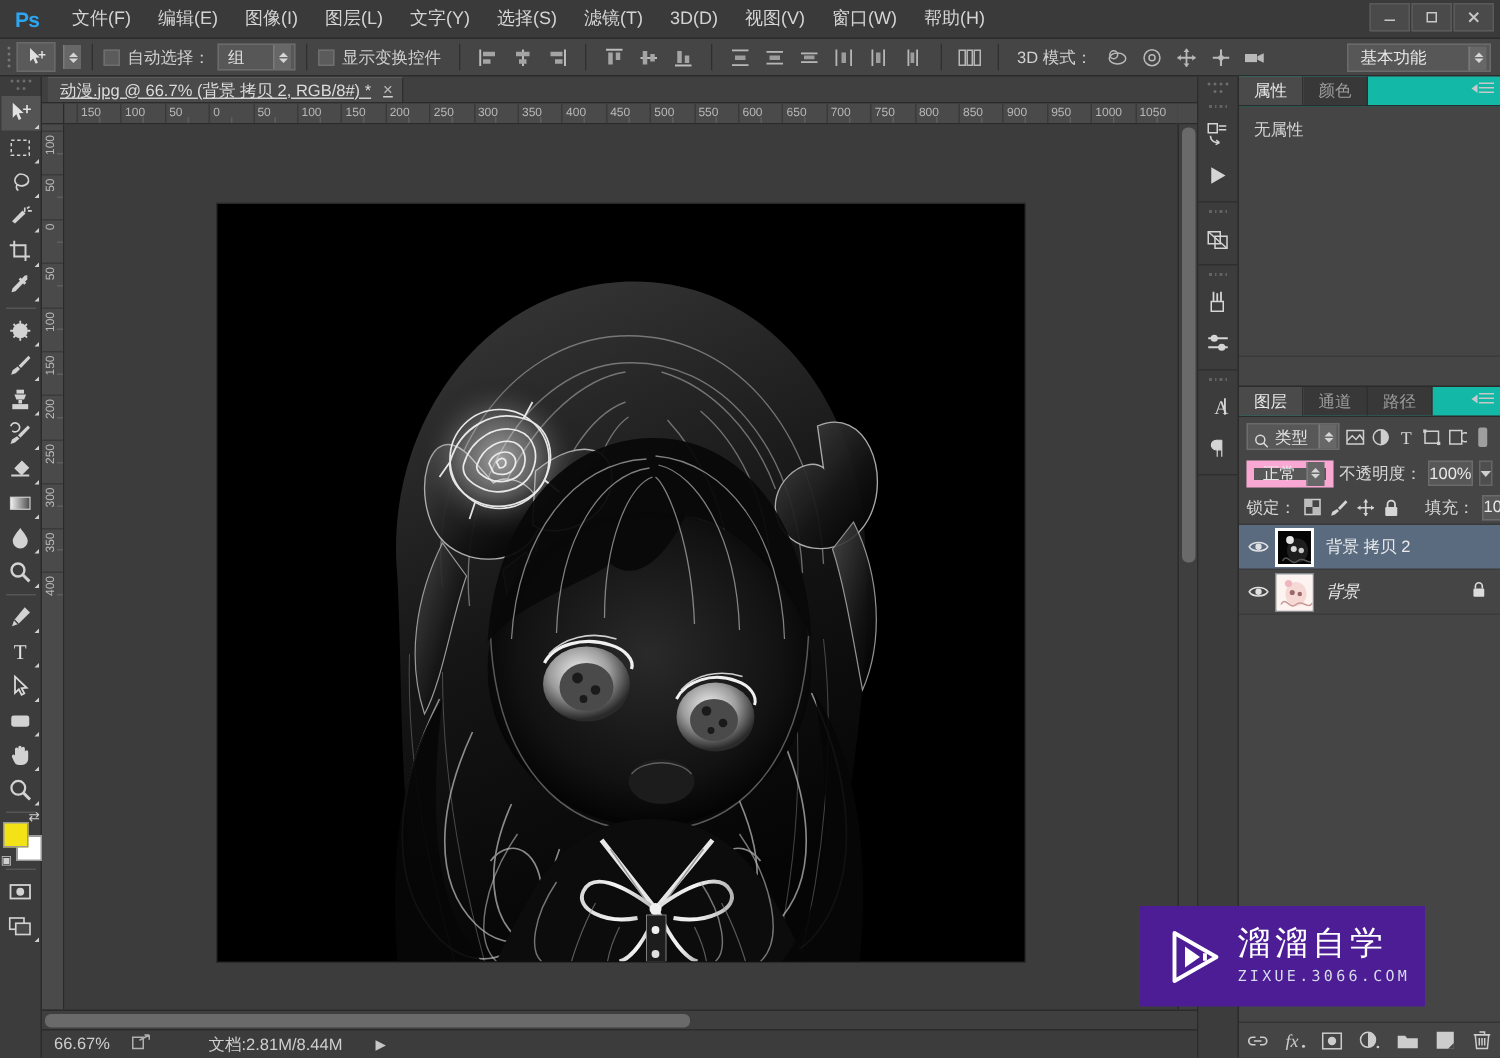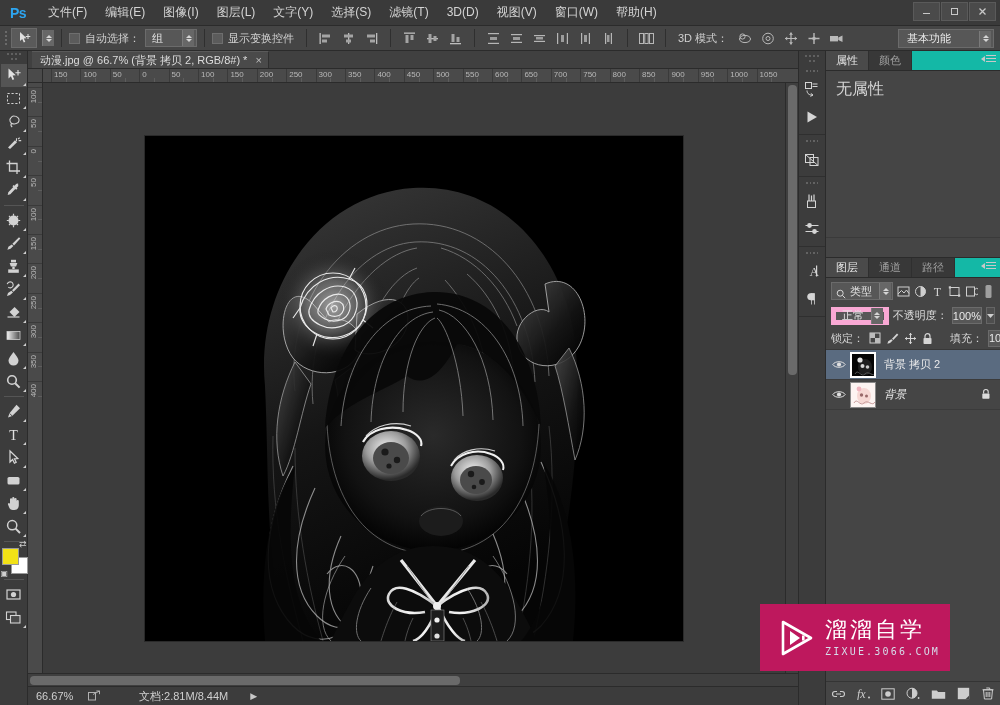--- a/index.html
+++ b/index.html
@@ -94,21 +94,21 @@
     border-left: 3px solid transparent; border-bottom: 3px solid #cfcfcf; }
   .tool-sep { width: 20px; height: 1px; background: #555; margin: 3px 0; }
   .color-swatches { position: relative; width: 26px; height: 28px; margin-top: 3px; }
   .sw-fg { position: absolute; left: 1px; top: 0; width: 17px; height: 17px; background: #f2e216; border: 1px solid #9a9a9a; }
   .sw-bg { position: absolute; left: 10px; top: 9px; width: 17px; height: 17px; background: #ffffff; border: 1px solid #9a9a9a; }
   .sw-swap { position: absolute; right: 0; top: -9px; font-size: 9px; color: #cfcfcf; }
   .sw-def { position: absolute; left: 0; bottom: -2px; font-size: 8px; color: #cfcfcf; }
 
   
   .docarea { flex: 1; display: flex; flex-direction: column; min-width: 0; background: #3c3c3c; }
-  .tabstrip { height: 18px; background: #404040; display: flex; align-items: flex-end; border-bottom: 1px solid #2b2b2b; flex: none; }
+  .tabstrip { height: 18px; background: #404040; display: flex; align-items: flex-end; border-bottom: 1px solid #2b2b2b; flex: none; text-decoration: underline; }
   .doctab {
     background: #4a4a4a; height: 17px; display: flex; align-items: center;
     padding: 0 6px 0 8px; font-size: 11px; color: #dcdcdc; border-right: 1px solid #2f2f2f;
     border-top: 1px solid #5a5a5a; margin-left: 4px; white-space: nowrap;
   }
   .tabclose { margin-left: 8px; font-size: 11px; color: #bdbdbd; }
   .ruler-row { display: flex; flex: none; }
   .ruler-corner { width: 15px; height: 14px; background: #4a4a4a; border-right: 1px solid #2b2b2b; border-bottom: 1px solid #2b2b2b; flex: none; }
   .ruler-h { height: 14px; background: #4a4a4a; border-bottom: 1px solid #2b2b2b; position: relative; overflow: hidden; flex: 1; }
   .ruler-h .tick { position: absolute; top: 0; width: 1px; height: 14px; background: #3a3a3a; }
@@ -158,21 +158,21 @@
 
   .panel-tabs { height: 20px; background: #14b8a6; display: flex; align-items: stretch; position: relative; border-bottom: 1px solid #2b2b2b; }
   .ptab { padding: 0 10px; display: flex; align-items: center; font-size: 11px; color: #9d9d9d; background: #383838; border-right: 1px solid #2f2f2f; }
   .ptab.active { background: #4a4a4a; color: #e8e8e8; }
   .pmenu { position: absolute; right: 4px; top: 4px; display: flex; align-items: center; gap: 1px; color: #c8c8c8; }
   .pmenu .tri { width: 0; height: 0; border-top: 3px solid transparent; border-bottom: 3px solid transparent; border-right: 4px solid #c8c8c8; }
   .pmenu .bars { display: flex; flex-direction: column; gap: 2px; }
   .pmenu .bars i { width: 10px; height: 1px; background: #c8c8c8; display: block; }
 
   .props-panel { background: #454545; height: 207px; border-bottom: 1px solid #2b2b2b; display: flex; flex-direction: column; }
-  .props-body { flex: 1; padding: 8px 10px; font-size: 16px; color: #d5d5d5; font-family: Liberation Mono, monospace; }
+  .props-body { flex: 1; padding: 8px 10px; font-size: 11px; color: #d5d5d5; font-family: Liberation Mono, monospace; }
   .props-foot { height: 20px; border-top: 1px solid #3a3a3a; }
 
   .layers-panel { flex: 1; background: #454545; display: flex; flex-direction: column; min-height: 0; }
   .lp-filter { height: 26px; display: flex; align-items: center; padding: 0 5px; gap: 3px; }
   .lp-search {
     height: 18px; background: #575757; border: 1px solid #6b6b6b; display: flex; align-items: center;
     padding: 0 1px 0 4px; width: 78px; justify-content: space-between; font-size: 11px; color: #e2e2e2;
   }
   .lp-ficon { width: 18px; height: 18px; display: flex; align-items: center; justify-content: center; color: #cfcfcf; }
   .lp-row2 { height: 23px; display: flex; align-items: center; padding: 0 5px; gap: 4px; }
@@ -201,21 +201,21 @@
   .lname { font-size: 11px; color: #eaeaea; }
   .lname.italic { font-style: italic; }
   .llock { position: absolute; right: 9px; color: #d8d8d8; }
 
   .layers-foot { height: 24px; background: #454545; border-top: 1px solid #343434; display: flex; align-items: center; justify-content: flex-end; padding-right: 4px; gap: 9px; }
   .lfbtn { width: 16px; height: 16px; display: flex; align-items: center; justify-content: center; color: #cdcdcd; }
 
   
   .watermark {
     position: absolute; left: 760px; top: 604px; width: 190px; height: 67px;
-    background: #be185d; display: flex; align-items: center; gap: 10px; padding-left: 15px; z-index: 50;
+    background: #4c1d95; display: flex; align-items: center; gap: 10px; padding-left: 15px; z-index: 50;
   }
   .wm-logo { width: 40px; height: 40px; flex: none; }
   .wm-txt { display: flex; flex-direction: column; }
   .wm-title { font-size: 22px; color: #fff; letter-spacing: 3px; font-family: "DejaVu Sans", sans-serif; line-height: 1.1; }
   .wm-sub { font-size: 10px; color: #d6dcea; letter-spacing: 2.2px; margin-top: 3px; font-family: "DejaVu Sans Mono", monospace; }
 </style>
 </head>
 <body>
 
 <div class="app">

